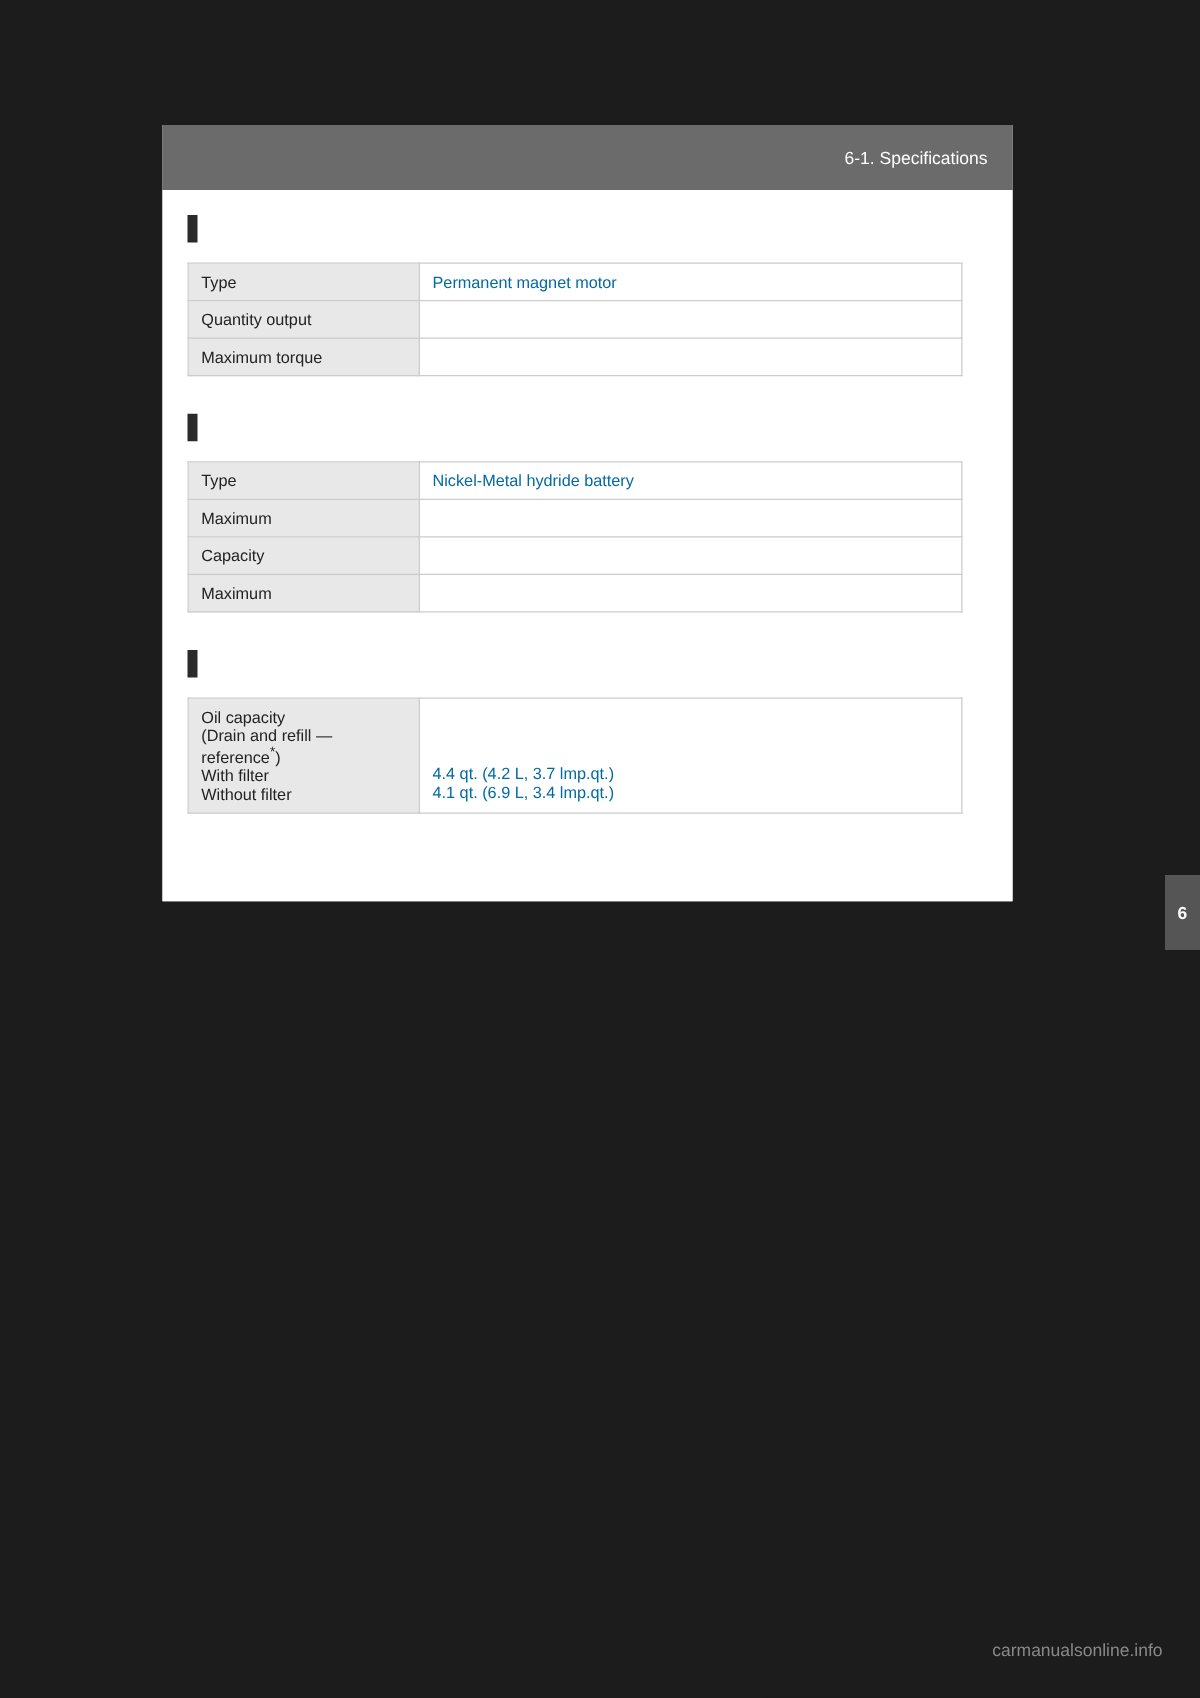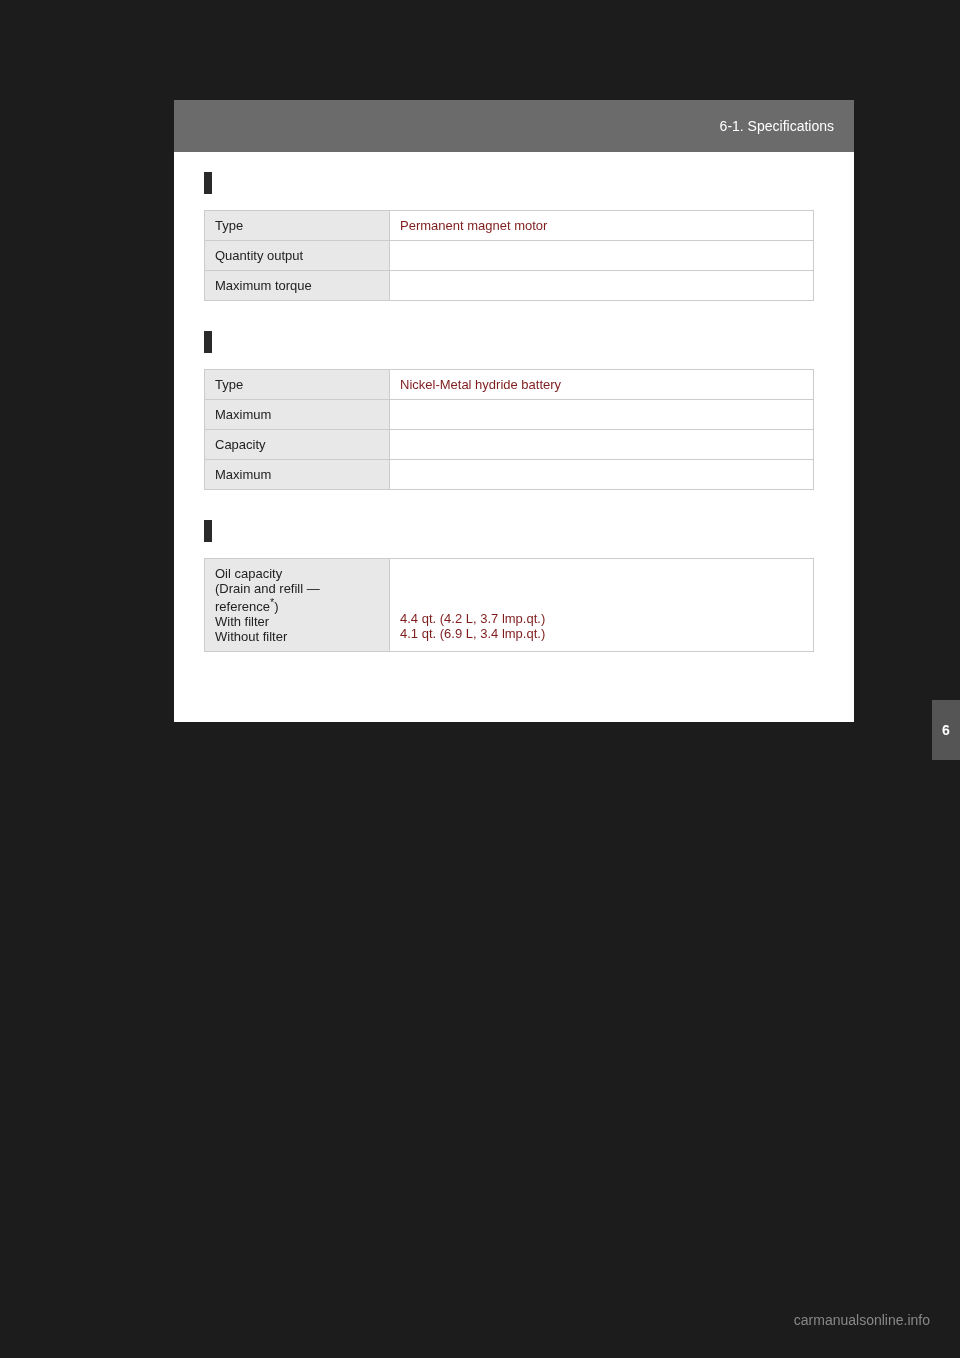--- a/index.html
+++ b/index.html
@@ -26,40 +26,39 @@
       background-color: #1c1c1c;
     }
 
     .content-area {
       position: absolute;
       top: 100px;
       left: 130px;
       width: 680px;
       background-color: #ffffff;
       padding: 0;
-      margin-left: 44px;
     }
 
     .header-bar {
       background-color: #6b6b6b;
       padding: 18px 20px;
       display: flex;
       justify-content: flex-end;
       align-items: center;
       margin-bottom: 0;
     }
 
     .header-title {
       color: #ffffff;
       font-size: 14px;
     }
 
     .main-content {
       background-color: #ffffff;
-      padding: 20px 40px 40px 30px;
+      padding: 20px 40px 40px 20px;
     }
 
     .section {
       margin-bottom: 30px;
     }
 
     .section-header {
       background-color: #2a2a2a;
       width: 8px;
       height: 22px;
@@ -91,21 +90,21 @@
 
     .spec-table td:first-child {
       background-color: #e8e8e8;
       width: 185px;
       font-size: 13px;
       color: #222;
     }
 
     .spec-table td:last-child {
       background-color: #ffffff;
-      color: #7f1d1d;
+      color: #0369a1;
     }
 
     .side-tab {
       position: absolute;
       right: 0;
       top: 700px;
       width: 28px;
       height: 60px;
       background-color: #555555;
       display: flex;

